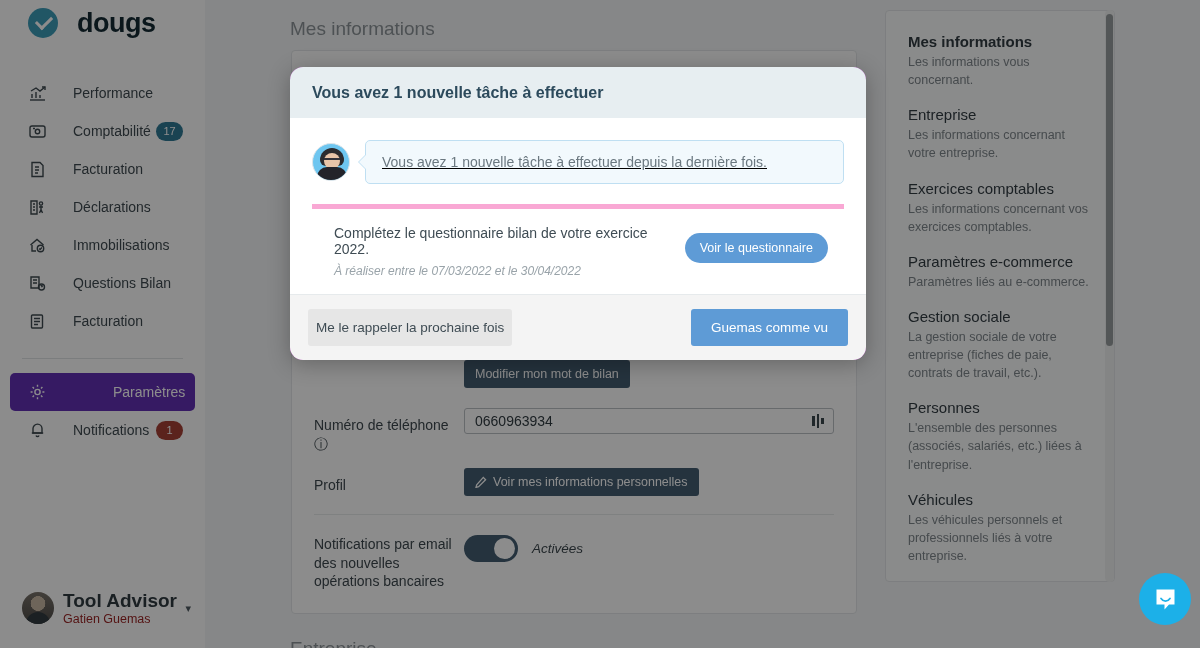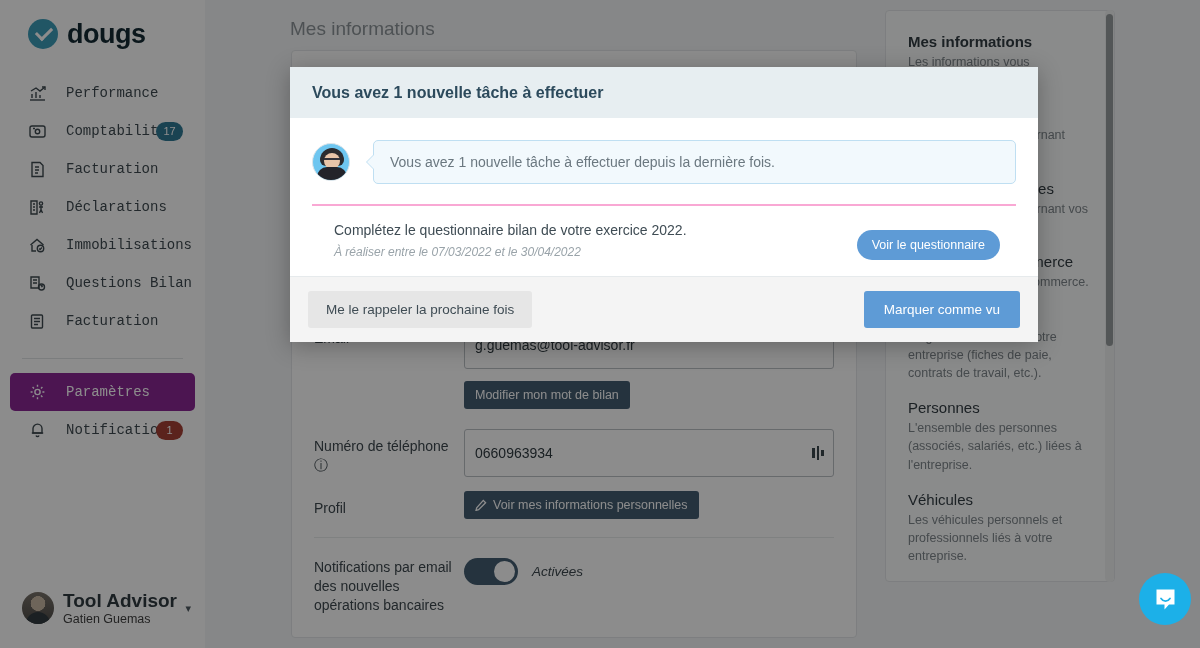--- a/index.html
+++ b/index.html
@@ -12,37 +12,37 @@
   #app { position: relative; width: 1200px; height: 648px; overflow: hidden; }
 
   
   .dimmed { filter: brightness(0.55) saturate(0.75); }
 
   
   .sidebar {
     position: absolute; left: 0; top: 0; width: 205px; height: 648px;
     background: #ffffff;
   }
-  .logo-wrap { display: flex; align-items: center; gap: 9px; padding: 8px 0 0 28px; height: 60px; }
+  .logo-wrap { display: flex; align-items: flex-start; gap: 19px; padding: 8px 0 0 28px; height: 60px; }
   .logo-mark { width: 30px; height: 30px; border-radius: 50%; background: #22a2c8; position: relative; flex: none; }
   .logo-mark::after {
     content: ""; position: absolute; left: 8px; top: 8px; width: 13px; height: 7px;
     border-left: 3px solid #fff; border-bottom: 3px solid #fff;
     transform: rotate(-45deg);
   }
   .logo-text { font-size: 27px; font-weight: bold; color: #0d2b38; letter-spacing: -0.5px; }
 
   .nav { margin-top: 14px; }
   .nav-item {
     display: flex; align-items: center; height: 38px; margin: 0 10px;
     padding-left: 18px; border-radius: 5px; color: #3b4a52; font-size: 14px; position: relative;
   }
   .nav-item .ico { width: 22px; height: 20px; flex: none; display: flex; align-items: center; color: #3b4a52; }
-  .nav-item .lbl { margin-left: 16px; white-space: nowrap; font-family: Liberation Mono, monospace; }
-  .nav-item.active { background: #a21caf; color: #ffffff; }
+  .nav-item .lbl { margin-left: 23px; white-space: nowrap; }
+  .nav-item.active { background: #6d28d9; color: #ffffff; gap: 40px; }
   .nav-item.active .ico { color: #ffffff; }
   .badge {
     position: absolute; right: 12px; min-width: 27px; height: 19px; border-radius: 10px;
     font-size: 11px; color: #fff; display: flex; align-items: center; justify-content: center;
     padding: 0 7px;
   }
   .badge.blue { background: #1b7ea3; }
   .badge.red  { background: #c0392b; }
 
   .nav-sep { height: 1px; background: #dfe3e6; margin: 18px 22px 14px 22px; }
@@ -56,38 +56,38 @@
     background: radial-gradient(circle at 50% 36%, #cdb79c 0 28%, transparent 29%),
                 linear-gradient(#7a7166, #4d4a46);
     overflow: hidden; position: relative;
   }
   .user-avatar::after {
     content:""; position:absolute; left:4px; bottom:0; width:24px; height:12px;
     background:#2e3a42; border-radius:12px 12px 0 0;
   }
   .user-meta { margin-left: 9px; line-height: 1.25; }
   .user-name { font-size: 19px; font-weight: bold; color: #2c3a42; }
-  .user-sub { font-size: 12.5px; color: #404040; }
+  .user-sub { font-size: 12.5px; color: #b91c1c; }
   .user-caret { margin-left: auto; color: #4a5a63; font-size: 11px; }
 
   
   .main {
     position: absolute; left: 205px; top: 0; width: 995px; height: 648px;
     background: #f4f6f7;
   }
   .section-title { font-size: 19px; color: #8a949a; padding: 18px 0 10px 85px; }
   .card {
     margin-left: 86px; width: 566px; background: #fff;
     border: 1px solid #e2e6e9; border-radius: 4px;
   }
   .frow { display: flex; align-items: flex-start; padding: 10px 22px; }
   .flabel { width: 150px; font-size: 14px; color: #3a4850; padding-top: 8px; line-height: 1.35; }
   .fctl { flex: 1; }
   .finput {
-    width: 100%; height: 48px; border: 1px solid #b9c1c6; border-radius: 3px;
+    width: 100%; height: 26px; border: 1px solid #b9c1c6; border-radius: 3px;
     background: #fff; font-size: 14px; color: #2d3b43; padding: 0 30px 0 10px;
     display: flex; align-items: center; position: relative;
   }
   .finput .suffix-ico { position: absolute; right: 9px; color: #37474f; display:flex; }
   .btn-dark {
     display: inline-flex; align-items: center; gap: 6px;
     background: #3b5e79; color: #fff; font-size: 12.5px;
     border: none; border-radius: 3px; padding: 7px 11px;
   }
   .hr { height: 1px; background: #e6eaec; margin: 8px 22px; }
@@ -124,31 +124,31 @@
   .intercom {
     position: absolute; left: 1139px; top: 573px; width: 52px; height: 52px;
     border-radius: 50%; background: #1cb0e8; display: flex; align-items: center; justify-content: center;
   }
 
   
   .backdrop {
     position: absolute; inset: 0; background: rgba(20,24,27,0.0);
   }
   .modal {
-    position: absolute; left: 290px; top: 67px; width: 748px;
-    background: #a21caf; border-radius: 0;
+    position: absolute; left: 290px; top: 67px; width: 576px;
+    background: #a21caf; border-radius: 13px;
     box-shadow: 0 4px 22px rgba(0,0,0,0.28);
     overflow: hidden;
   }
   .modal-header {
     background: #e7eef1; padding: 17px 22px 16px 22px;
     font-size: 16px; font-weight: bold; color: #2c4a5c;
   }
   .modal-body { padding: 22px 22px 0 22px; background: #fff; }
-  .msg-row { display: flex; align-items: flex-start; gap: 8px; }
+  .msg-row { display: flex; align-items: flex-start; gap: 0; text-decoration: underline; }
   .msg-avatar {
     width: 38px; height: 38px; border-radius: 50%; flex: none; margin-top: 3px;
     background: #6ec6f0; overflow: hidden; position: relative; border: 1px solid #dde5ea;
   }
   .msg-avatar .hair { position:absolute; left:7px; top:4px; width:24px; height:18px; background:#2b2b2f; border-radius:12px 12px 6px 6px; }
   .msg-avatar .face { position:absolute; left:11px; top:9px; width:16px; height:16px; background:#e8c4a8; border-radius:50%; }
   .msg-avatar .glasses { position:absolute; left:11px; top:14px; width:16px; height:4px; border-top:2px solid #32323a; }
   .msg-avatar .body { position:absolute; left:4px; bottom:0; width:30px; height:13px; background:#23232a; border-radius:10px 10px 0 0; }
   .bubble {
     position: relative; margin-left: 15px; flex: 1;
@@ -158,37 +158,37 @@
   .bubble::before {
     content: ""; position: absolute; left: -8px; top: 13px;
     width: 0; height: 0; border-top: 8px solid transparent;
     border-bottom: 8px solid transparent; border-right: 8px solid #bfdff2;
   }
   .bubble::after {
     content: ""; position: absolute; left: -7px; top: 13px;
     width: 0; height: 0; border-top: 8px solid transparent;
     border-bottom: 8px solid transparent; border-right: 8px solid #f2f9fd;
   }
-  .task-list { margin: 20px 0 0 0; border-top: 2px solid #f9a8d4; }
+  .task-list { margin: 20px 0 0 0; border-top: 5px solid #f9a8d4; }
   .task-row { display: flex; align-items: flex-start; padding: 16px 16px 16px 22px; }
   .task-txt { flex: 1; }
   .task-main { font-size: 14px; color: #3f4c54; }
   .task-sub { font-size: 12px; color: #99a3a9; font-style: italic; margin-top: 7px; }
   .btn-pill {
     background: #5e9bd6; color: #fff; border: none; border-radius: 16px;
     font-size: 12.5px; padding: 8px 15px; white-space: nowrap; margin-top: 8px;
   }
   .modal-footer {
     background: #f4f4f4; border-top: 1px solid #e6eaec;
     display: flex; align-items: center; justify-content: space-between;
     padding: 14px 18px;
   }
   .btn-gray {
     background: #e6e6e6; color: #3f4c54; border: none; border-radius: 3px;
-    font-size: 13.5px; padding: 11px 18px;
+    font-size: 13.5px; padding: 11px 8px;
   }
   .btn-blue {
     background: #5e9bd6; color: #fff; border: none; border-radius: 3px;
     font-size: 13.5px; padding: 11px 20px;
   }
   svg { display: block; }
 </style>
 </head>
 <body>
 
@@ -431,21 +431,21 @@
             <div class="task-main">Complétez le questionnaire bilan de votre exercice 2022.</div>
             <div class="task-sub">À réaliser entre le 07/03/2022 et le 30/04/2022</div>
           </div>
           <button class="btn-pill">Voir le questionnaire</button>
         </div>
       </div>
     </div>
 
     <div class="modal-footer">
       <button class="btn-gray">Me le rappeler la prochaine fois</button>
-      <button class="btn-blue">Marquer comme vu</button>
+      <button class="btn-blue">Guemas comme vu</button>
     </div>
   </div>
 
   <div class="intercom">
     <span>
       <svg width="25" height="25" viewBox="0 0 25 25">
           <path d="M3.5 2.5h18v15h-5.5l-4.5 5v-5H3.5z" fill="#fff"></path>
           <path d="M8 11.5c1.3 1.8 2.9 2.7 4.5 2.7s3.2-.9 4.5-2.7" stroke="#1cb0e8" stroke-width="1.7" fill="none" stroke-linecap="round"></path>
         </svg>
     </span>

